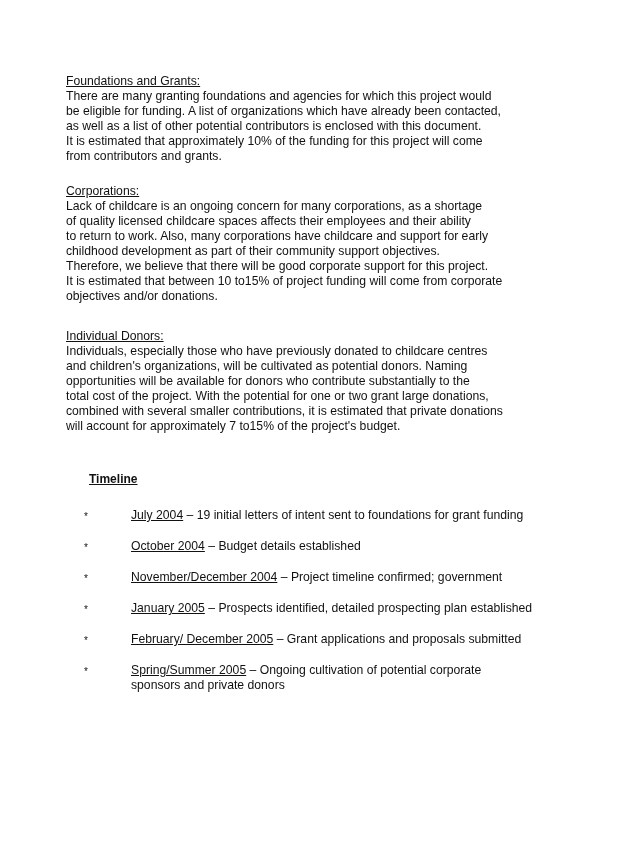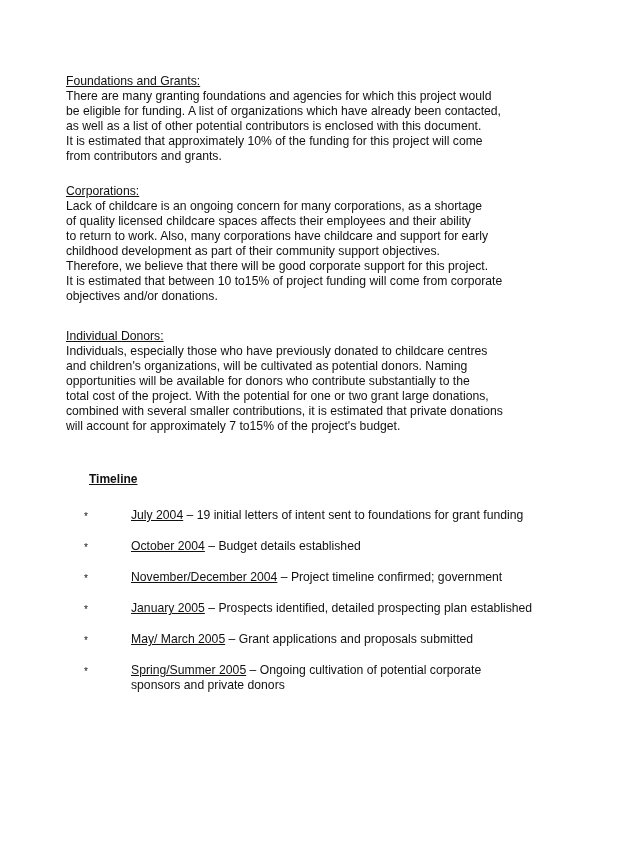--- a/index.html
+++ b/index.html
@@ -66,21 +66,21 @@
     <li class="tl-item">
       <span class="bullet">*</span>
       <span class="line"><span class="date">November/December 2004</span><span> – Project timeline confirmed; government</span></span>
     </li>
     <li class="tl-item">
       <span class="bullet">*</span>
       <span class="line"><span class="date">January 2005</span><span> – Prospects identified, detailed prospecting plan established</span></span>
     </li>
     <li class="tl-item">
       <span class="bullet">*</span>
-      <span class="line"><span class="date">May/ March 2005</span><span> – Grant applications and proposals submitted</span></span>
+      <span class="line"><span class="date">February/ December 2005</span><span> – Grant applications and proposals submitted</span></span>
     </li>
     <li class="tl-item">
       <span class="bullet">*</span>
       <span class="line"><span class="date">Spring/Summer 2005</span><span> – Ongoing cultivation of potential corporate</span></span>
       <span class="line">sponsors and private donors</span>
     </li>
   </ul>
 </div>
 
 </body></html>

